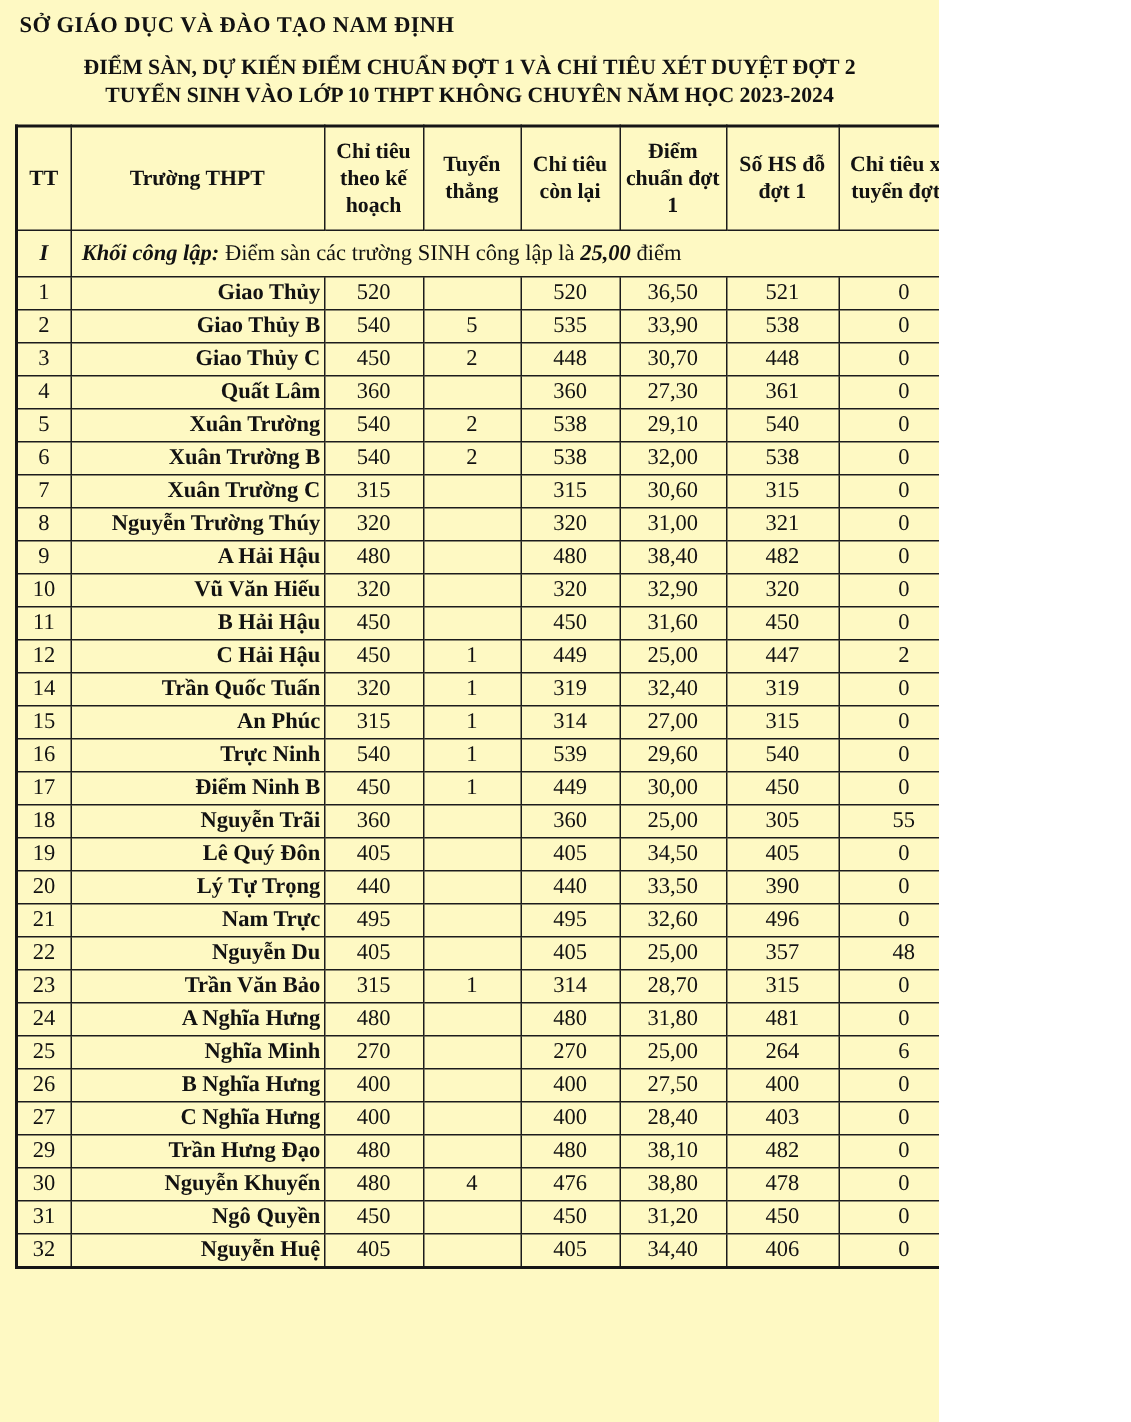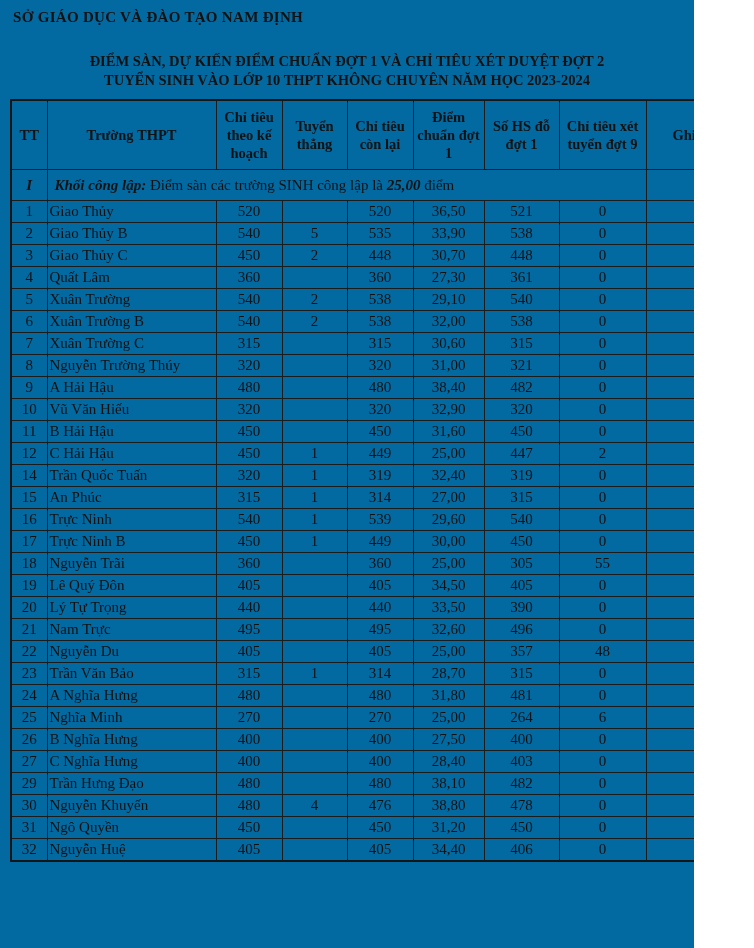--- a/index.html
+++ b/index.html
@@ -7,38 +7,38 @@
     padding: 0;
     background: #ffffff;
     width: 754px;
   }
   body {
     font-family: "Liberation Serif", "DejaVu Serif", serif;
     color: #121212;
     -webkit-font-smoothing: antialiased;
   }
   .doc {
-    width: 694px;
+    width: 626px;
     height: 948px;
-    background: #0369a1;
+    background: #fef9c3;
     overflow: hidden;
   }
   .agency {
     font-weight: bold;
     font-size: 15px;
     letter-spacing: 0.3px;
     padding: 9px 0 0 13px;
     white-space: nowrap;
   }
   .titles {
     text-align: center;
     font-weight: bold;
     font-size: 14.5px;
     line-height: 19px;
-    margin-top: 26px;
+    margin-top: 10px;
   }
   table.grid {
     border-collapse: collapse;
     table-layout: fixed;
     width: 738px;
     margin: 9px 0 0 10px;
     border: 2px solid #161616;
   }
   table.grid th, table.grid td {
     border: 1.6px solid #1c1c1c;
@@ -48,21 +48,21 @@
   table.grid th {
     font-weight: bold;
     font-size: 14.5px;
     line-height: 18px;
     text-align: center;
     vertical-align: middle;
     height: 64px;
     padding: 2px 2px;
   }
   td.c { text-align: center; vertical-align: middle; }
-  td.l { text-align: left; vertical-align: middle; padding-left: 6px; }
+  td.l { text-align: right; vertical-align: middle; padding-left: 6px; font-weight: bold; }
   tbody td {
     font-size: 15px;
     line-height: 21px;
     height: 21px;
   }
   tr.section-row td {
     height: 30px;
     font-size: 15px;
   }
   tr.section-row .section-text {
@@ -303,21 +303,21 @@
     <td class="c">1</td>
     <td class="c">539</td>
     <td class="c">29,60</td>
     <td class="c">540</td>
     <td class="c">0</td>
     <td class="c"></td>
   </tr>
 
   <tr>
     <td class="c">17</td>
-    <td class="l">Trực Ninh B</td>
+    <td class="l">Điểm Ninh B</td>
     <td class="c">450</td>
     <td class="c">1</td>
     <td class="c">449</td>
     <td class="c">30,00</td>
     <td class="c">450</td>
     <td class="c">0</td>
     <td class="c"></td>
   </tr>
 
   <tr>

